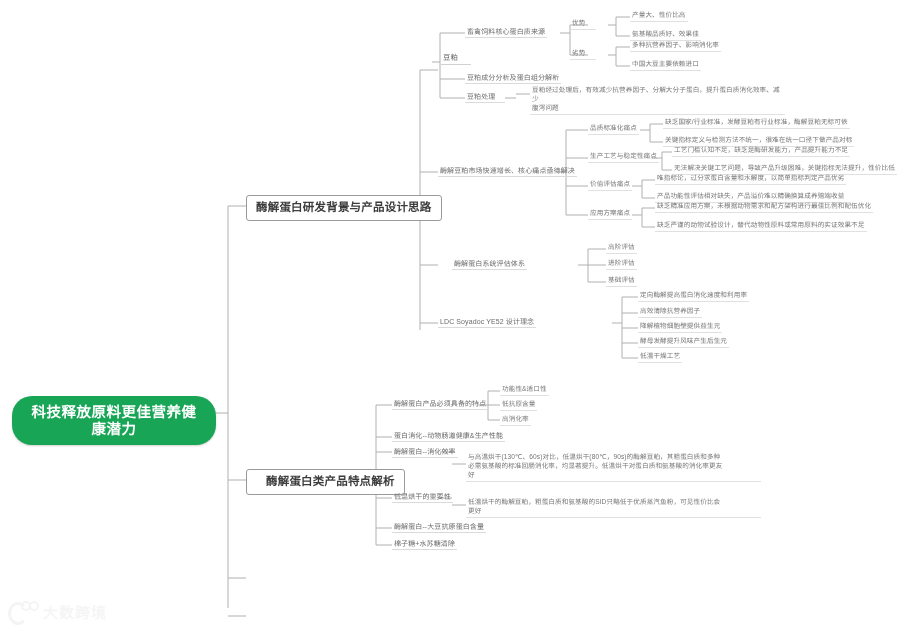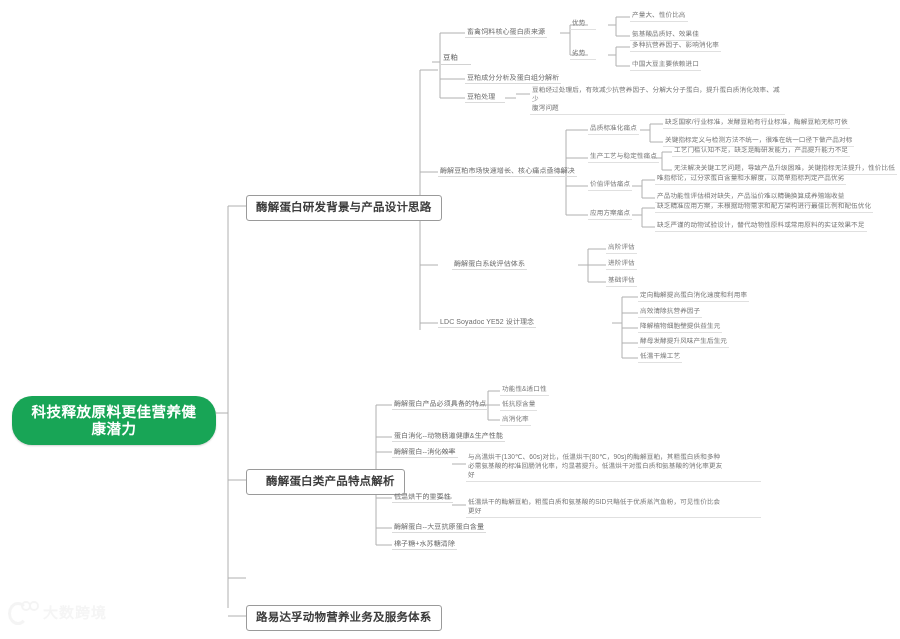--- a/index.html
+++ b/index.html
@@ -149,21 +149,20 @@
 
       <path d="M440,498 H452"></path>
       <path d="M452,505 H466"></path>
     </g>
   </svg>
 
   <div class="node lvl1" style="left:246px;top:195px;">酶解蛋白研发背景与产品设计思路</div>
 
   <div class="node root" style="left:12px;top:396px;width:204px;">科技释放原料更佳营养健康潜力</div>
   <div class="node lvl1" style="left:246px;top:469px;padding-left:19px;">酶解蛋白类产品特点解析</div>
-  <div class="node lvl1" style="left:246px;top:605px;">路易达孚动物营养业务及服务体系</div>
 
   <div class="node lvl2" style="left:416px;top:52px;width:30px;margin-left:25px;">豆粕</div>
 
   <div class="node lvl3" style="left:465px;top:26px;">畜禽饲料核心蛋白质来源</div>
   <div class="node lvl4" style="left:570px;top:18px;width:26px;">优势</div>
   <div class="node lvl4" style="left:570px;top:48px;width:26px;">劣势</div>
   <div class="node lvl4" style="left:630px;top:10px;">产量大、性价比高</div>
   <div class="node lvl4" style="left:630px;top:29px;">氨基酸品质好、效果佳</div>
   <div class="node lvl4" style="left:630px;top:40px;">多种抗营养因子、影响消化率</div>
   <div class="node lvl4" style="left:630px;top:59px;">中国大豆主要依赖进口</div>

